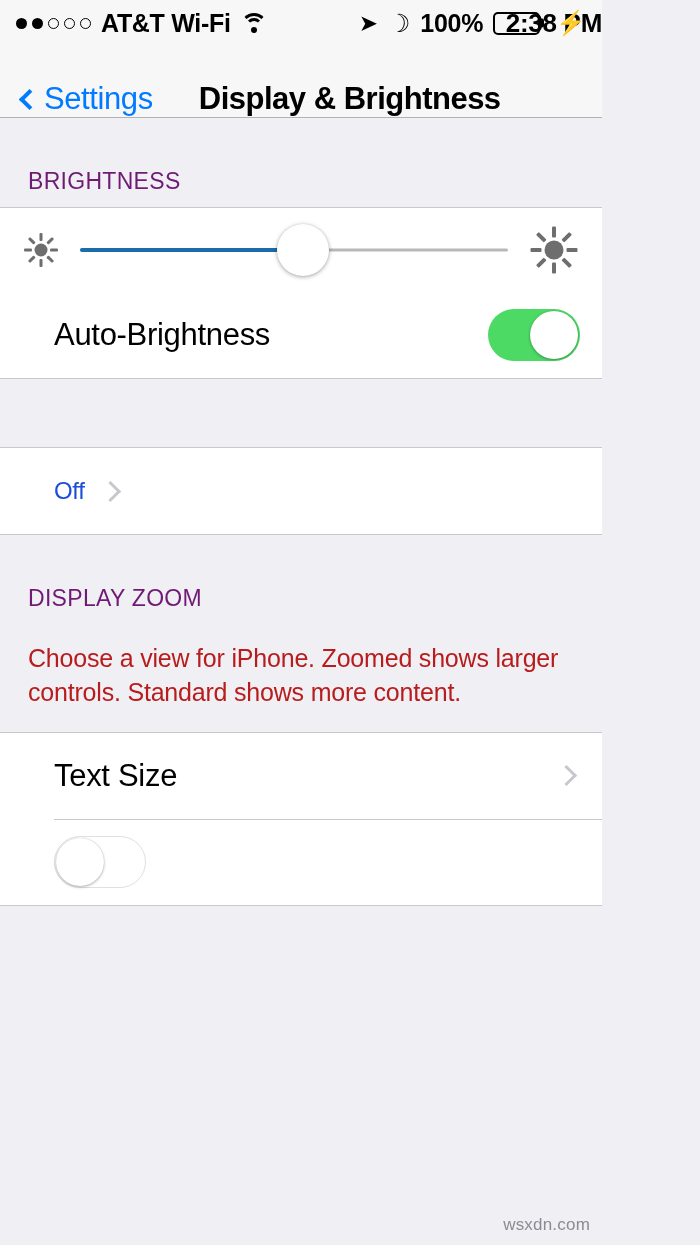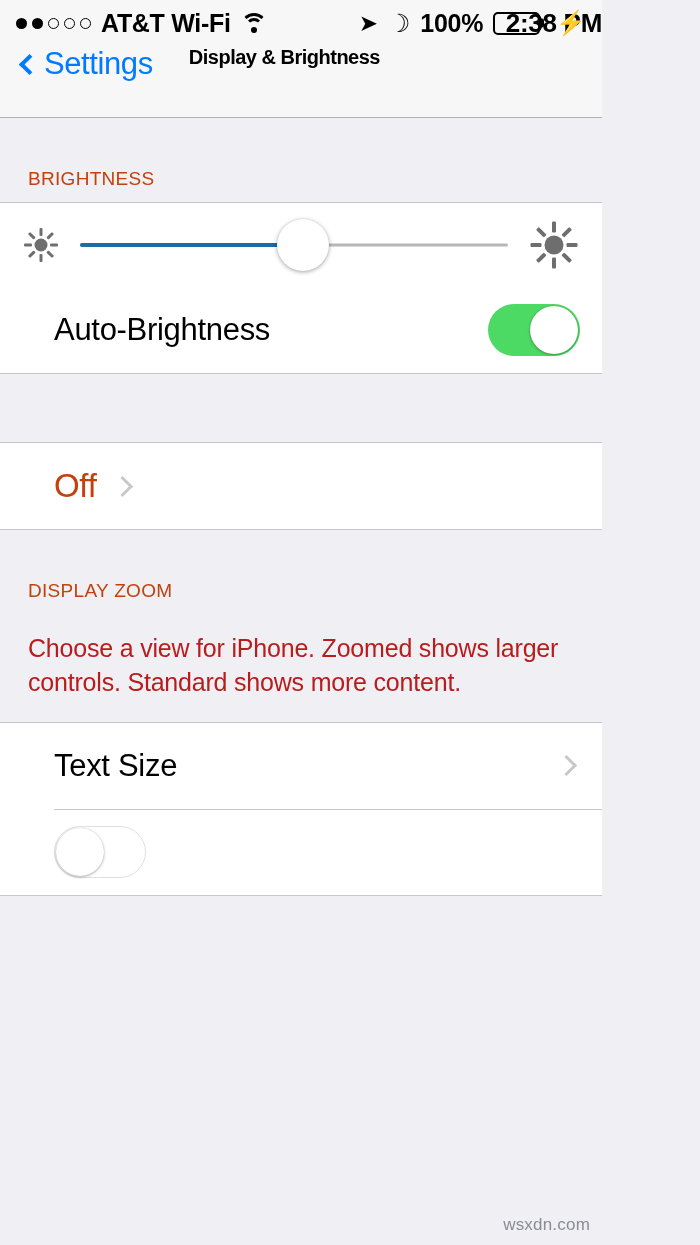--- a/index.html
+++ b/index.html
@@ -67,40 +67,40 @@
                    transform: translateY(-50%); width: 4px; height: 9px;
                    background: #000; border-radius: 0 2px 2px 0; }
   .bolt { font-size: 24px; color: #000; line-height: 1; margin-left: 6px; }
 
   
   .nav-bar {
     position: relative;
     height: 72px;
     background: #F7F7F7;
     display: flex;
-    align-items: flex-start;
+    align-items: flex-end;
     padding: 0 16px;
     border-bottom: 1px solid #B2B2B2;
   }
   .back-btn { display: flex; align-items: center; gap: 7px; cursor: pointer; }
   .back-chevron {
     width: 15px; height: 15px;
     border-left: 4px solid #007AFF; border-bottom: 4px solid #007AFF;
     transform: rotate(45deg); margin-left: 6px;
   }
   .back-label { font-size: 31px; color: #007AFF; letter-spacing: -0.4px; }
-  .nav-title { font-size: 20px; font-weight: bold; color: #000;
-               margin-left: 36px; letter-spacing: -0.5px; }
+  .nav-title { font-size: 31px; font-weight: bold; color: #000;
+               margin-left: 46px; letter-spacing: -0.5px; }
 
   
   .spacer-sm { height: 50px; }
   .section-header {
     padding: 0 28px 12px 28px;
-    font-size: 19px;
-    color: #c2410c;
+    font-size: 23px;
+    color: #701a75;
     letter-spacing: 0.3px;
   }
   .group {
     background: #FFFFFF;
     border-top: 1px solid #C8C7CC;
     border-bottom: 1px solid #C8C7CC;
   }
   .row {
     position: relative;
     display: flex;
@@ -110,21 +110,21 @@
     background: #FFFFFF;
     margin-left: 26px;
   }
   .row + .row:before {
     content: "";
     position: absolute;
     left: 28px; right: 0; top: 0;
     height: 1px; background: #C8C7CC;
   }
   .row-label { font-size: 31px; color: #000; letter-spacing: -0.3px; flex: 1; }
-  .row-value { font-size: 33px; color: #c2410c; letter-spacing: -0.3px; margin-right: 18px; }
+  .row-value { font-size: 24px; color: #1d4ed8; letter-spacing: -0.3px; margin-right: 18px; }
   .chevron {
     width: 15px; height: 15px;
     border-top: 3.5px solid #C7C7CC; border-right: 3.5px solid #C7C7CC;
     transform: rotate(45deg); margin-right: 6px;
   }
 
   
   .slider-row {
     display: flex;
     align-items: center;

